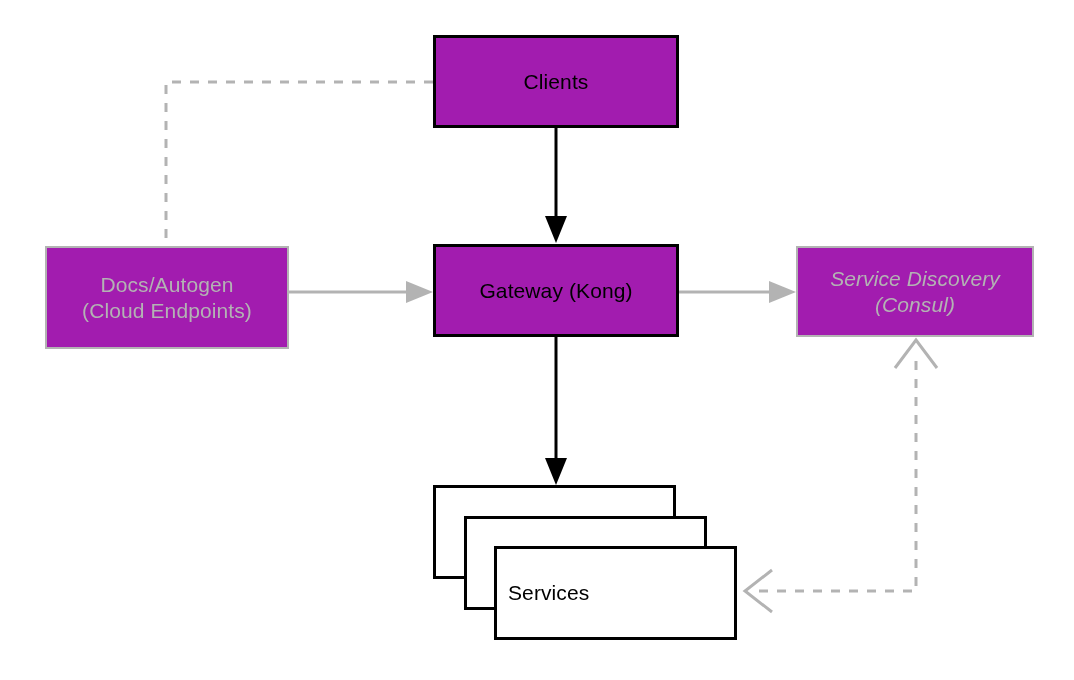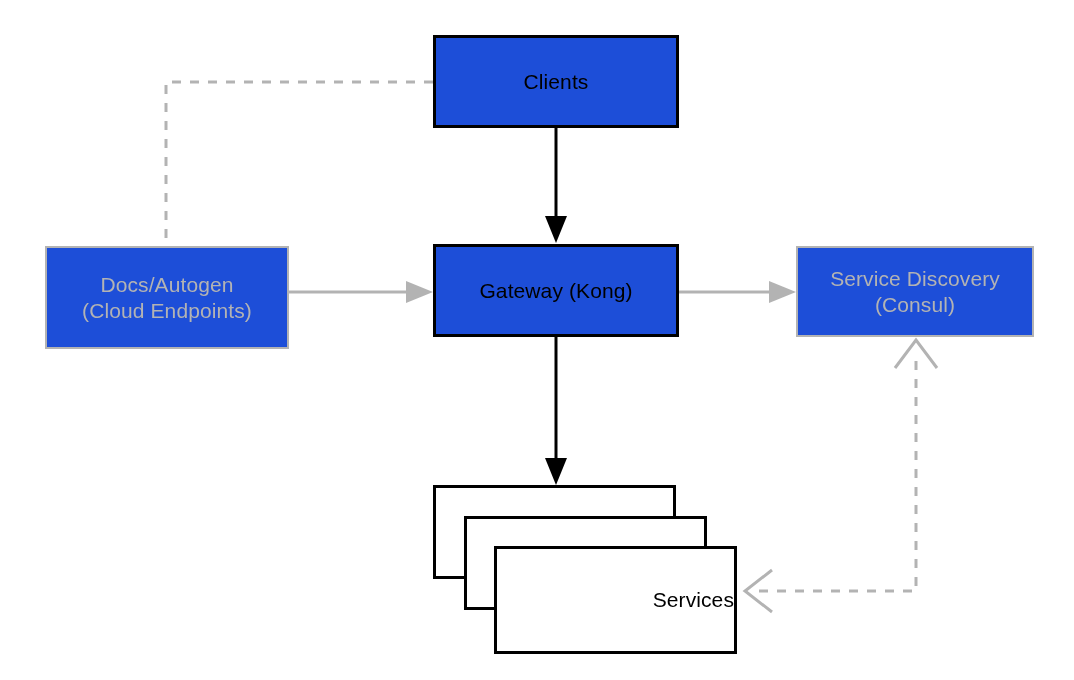--- a/index.html
+++ b/index.html
@@ -22,21 +22,21 @@
     width: 1074px;
     height: 680px;
   }
   .node {
     position: absolute;
     box-sizing: border-box;
     display: flex;
     align-items: center;
     justify-content: center;
     text-align: center;
-    background: #1d4ed8;
+    background: #a21caf;
     line-height: 1.22;
   }
   .node-solid {
     border: 3px solid #000000;
     color: #000000;
   }
   .node-ghost {
     border: 2px solid #b3b3b3;
     color: #b3b3b3;
   }
@@ -54,22 +54,22 @@
     height: 156px;
   }
   .stack-card {
     position: absolute;
     box-sizing: border-box;
     background: #ffffff;
     border: 3px solid #000000;
   }
   #services-card-back  { left: 0px;  top: 0px;  width: 243px; height: 94px; z-index: 1; }
   #services-card-mid   { left: 31px; top: 31px; width: 243px; height: 94px; z-index: 2; }
-  #services-card-front { left: 61px; top: 61px; width: 243px; height: 108px; z-index: 3;
-                         display: flex; align-items: center; justify-content: flex-end; }
+  #services-card-front { left: 61px; top: 61px; width: 243px; height: 94px; z-index: 3;
+                         display: flex; align-items: center; justify-content: flex-start; padding-left: 11px; }
   #services-card-front .node-label { color: #000000; }
 </style>
 </head>
 <body>
 
 <div id="canvas">
 
   <svg class="svg-layer" viewBox="0 0 1074 680" xmlns="http://www.w3.org/2000/svg">
 
     <g>
@@ -111,21 +111,21 @@
 
   <div class="node node-solid" id="node-gateway" style="left:433px; top:244px; width:246px; height:93px;">
     <span class="node-label">Gateway (Kong)</span>
   </div>
 
   <div class="node node-ghost" id="node-docs-autogen" style="left:45px; top:246px; width:244px; height:103px;">
     <span class="node-label">Docs/Autogen
 (Cloud Endpoints)</span>
   </div>
 
-  <div class="node node-ghost" id="node-service-discovery" style="left:796px; top:246px; width:238px; height:91px;">
+  <div class="node node-ghost" id="node-service-discovery" style="left:796px; top:246px; width:238px; height:91px;font-style:italic;">
     <span class="node-label">Service Discovery
 (Consul)</span>
   </div>
 
   <div id="services-group">
     <div class="stack-card" id="services-card-back"></div>
     <div class="stack-card" id="services-card-mid"></div>
     <div class="stack-card" id="services-card-front">
       <span class="node-label">Services</span>
     </div>

